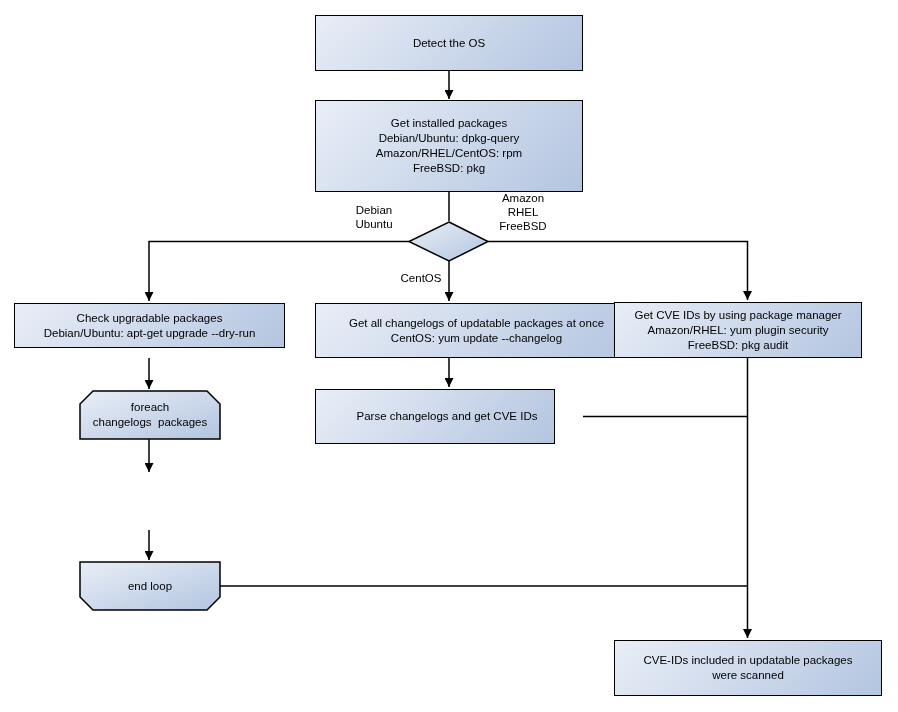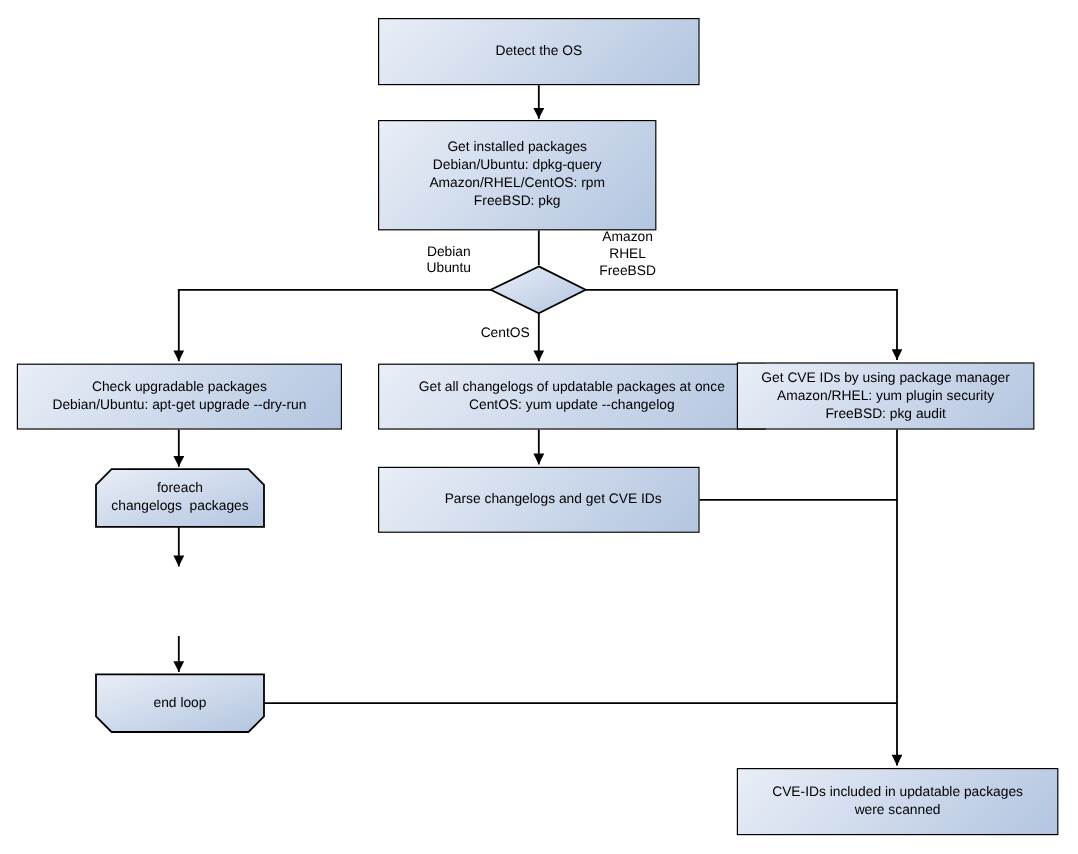--- a/index.html
+++ b/index.html
@@ -84,39 +84,39 @@
 
     <polygon class="shape" points="93,391 207,391 220,404 220,439 80,439 80,404"></polygon>
 
     <polygon class="shape" points="80,562 220,562 220,597 207,610 93,610 80,597"></polygon>
   </svg>
 
   <div class="node" style="left:315px; top:15px; width:268px; height:56px;">
     <span class="nlabel">Detect the OS</span>
   </div>
 
-  <div class="node" style="left:315px; top:100px; width:232px; height:92px;">
+  <div class="node" style="left:315px; top:100px; width:268px; height:92px;">
     <span class="nlabel">Get installed packages
 Debian/Ubuntu: dpkg-query
 Amazon/RHEL/CentOS: rpm
 FreeBSD: pkg</span>
   </div>
 
-  <div class="node" style="left:14px; top:303px; width:271px; height:55px;">
+  <div class="node" style="left:14px; top:303px; width:271px; height:45px;">
     <span class="nlabel">Check upgradable packages
 Debian/Ubuntu: apt-get upgrade --dry-run</span>
   </div>
 
 
   <div class="node" style="left:315px; top:303px; width:323px; height:55px;">
     <span class="nlabel">Get all changelogs of updatable packages at once
 CentOS: yum update --changelog</span>
   </div>
 
-  <div class="node" style="left:315px; top:389px; width:268px; height:55px;padding-left:24px;">
+  <div class="node" style="left:315px; top:389px; width:240px; height:55px;padding-left:24px;">
     <span class="nlabel">Parse changelogs and get CVE IDs</span>
   </div>
 
   <div class="node" style="left:614px; top:302px; width:248px; height:56px;">
     <span class="nlabel">Get CVE IDs by using package manager
 Amazon/RHEL: yum plugin security
 FreeBSD: pkg audit</span>
   </div>
 
   <div class="node" style="left:614px; top:640px; width:268px; height:56px;">

